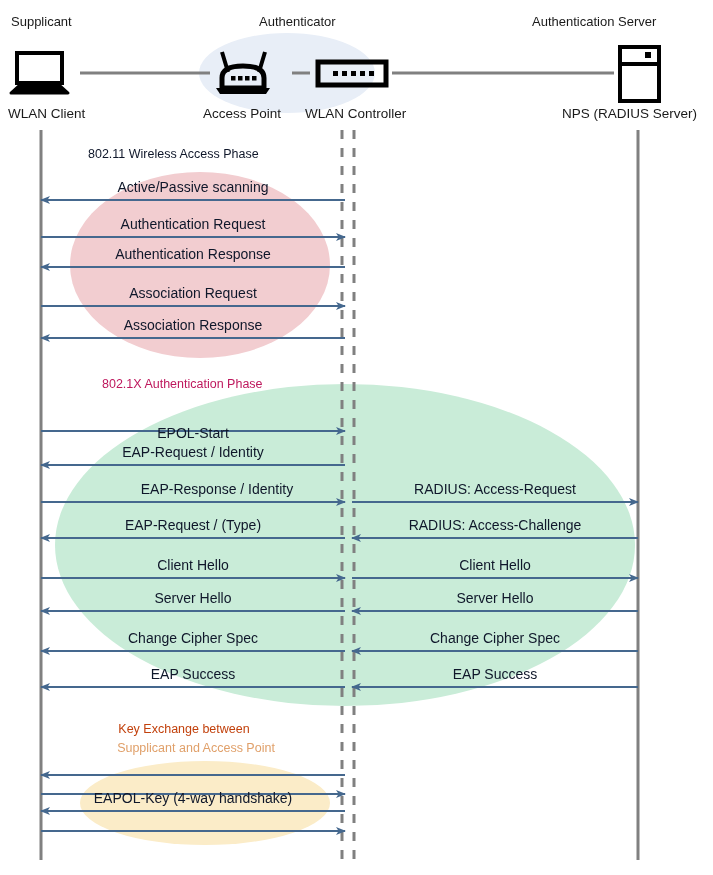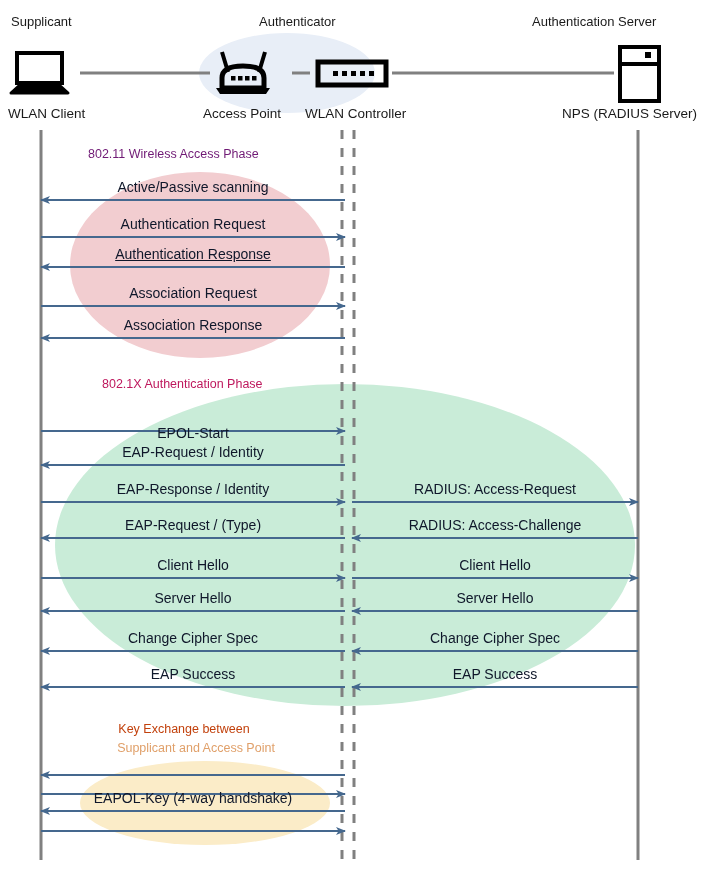--- a/index.html
+++ b/index.html
@@ -117,34 +117,34 @@
 
   <div class="hdr-role" style="left:11px;top:14px;">Supplicant</div>
   <div class="hdr-role" style="left:259px;top:14px;">Authenticator</div>
   <div class="hdr-role" style="left:532px;top:14px;">Authentication Server</div>
 
   <div class="hdr-name" style="left:8px;top:106px;">WLAN Client</div>
   <div class="hdr-name" style="left:203px;top:106px;">Access Point</div>
   <div class="hdr-name" style="left:305px;top:106px;">WLAN Controller</div>
   <div class="hdr-name" style="left:562px;top:106px;">NPS (RADIUS Server)</div>
 
-  <div class="phase-label" style="left:88px;top:147px;color:#701a75;">802.11 Wireless Access Phase</div>
+  <div class="phase-label" style="left:88px;top:147px;color:#0f172a;">802.11 Wireless Access Phase</div>
   <div class="phase-label" style="left:102px;top:377px;color:#be185d;">802.1X Authentication Phase</div>
   <div class="phase-label" style="left:99px;top:722px;color:#c2410c;width:170px;">Key Exchange between</div>
   <div class="phase-label" style="left:99px;top:741px;color:#e0a06a;width:170px;margin-left:12px;">Supplicant and Access Point</div>
 
   <div id="label-layer">
       <div class="msg" style="left: 43px; top: 179px; width: 300px;">Active/Passive scanning</div>
       <div class="msg" style="left: 43px; top: 216px; width: 300px;">Authentication Request</div>
-      <div class="msg" style="left: 43px; top: 246px; width: 300px; text-decoration: underline;">Authentication Response</div>
+      <div class="msg" style="left: 43px; top: 246px; width: 300px;">Authentication Response</div>
       <div class="msg" style="left: 43px; top: 285px; width: 300px;">Association Request</div>
       <div class="msg" style="left: 43px; top: 317px; width: 300px;">Association Response</div>
       <div class="msg" style="left: 43px; top: 410px; width: 300px; margin-top: 15px;">EPOL-Start</div>
       <div class="msg" style="left: 43px; top: 444px; width: 300px;">EAP-Request / Identity</div>
-      <div class="msg" style="left: 43px; top: 481px; width: 300px;">EAP-Response / Identity</div>
+      <div class="msg" style="left: 43px; top: 481px; width: 300px; padding-left: 24px;">EAP-Response / Identity</div>
       <div class="msg" style="left: 43px; top: 517px; width: 300px;">EAP-Request / (Type)</div>
       <div class="msg" style="left: 43px; top: 557px; width: 300px;">Client Hello</div>
       <div class="msg" style="left: 43px; top: 590px; width: 300px;">Server Hello</div>
       <div class="msg" style="left: 43px; top: 630px; width: 300px;">Change Cipher Spec</div>
       <div class="msg" style="left: 43px; top: 666px; width: 300px;">EAP Success</div>
       <div class="msg" style="left: 43px; top: 790px; width: 300px;">EAPOL-Key (4-way handshake)</div>
       <div class="msg" style="left: 345px; top: 481px; width: 300px;">RADIUS: Access-Request</div>
       <div class="msg" style="left: 345px; top: 517px; width: 300px;">RADIUS: Access-Challenge</div>
       <div class="msg" style="left: 345px; top: 557px; width: 300px;">Client Hello</div>
       <div class="msg" style="left: 345px; top: 590px; width: 300px;">Server Hello</div>

